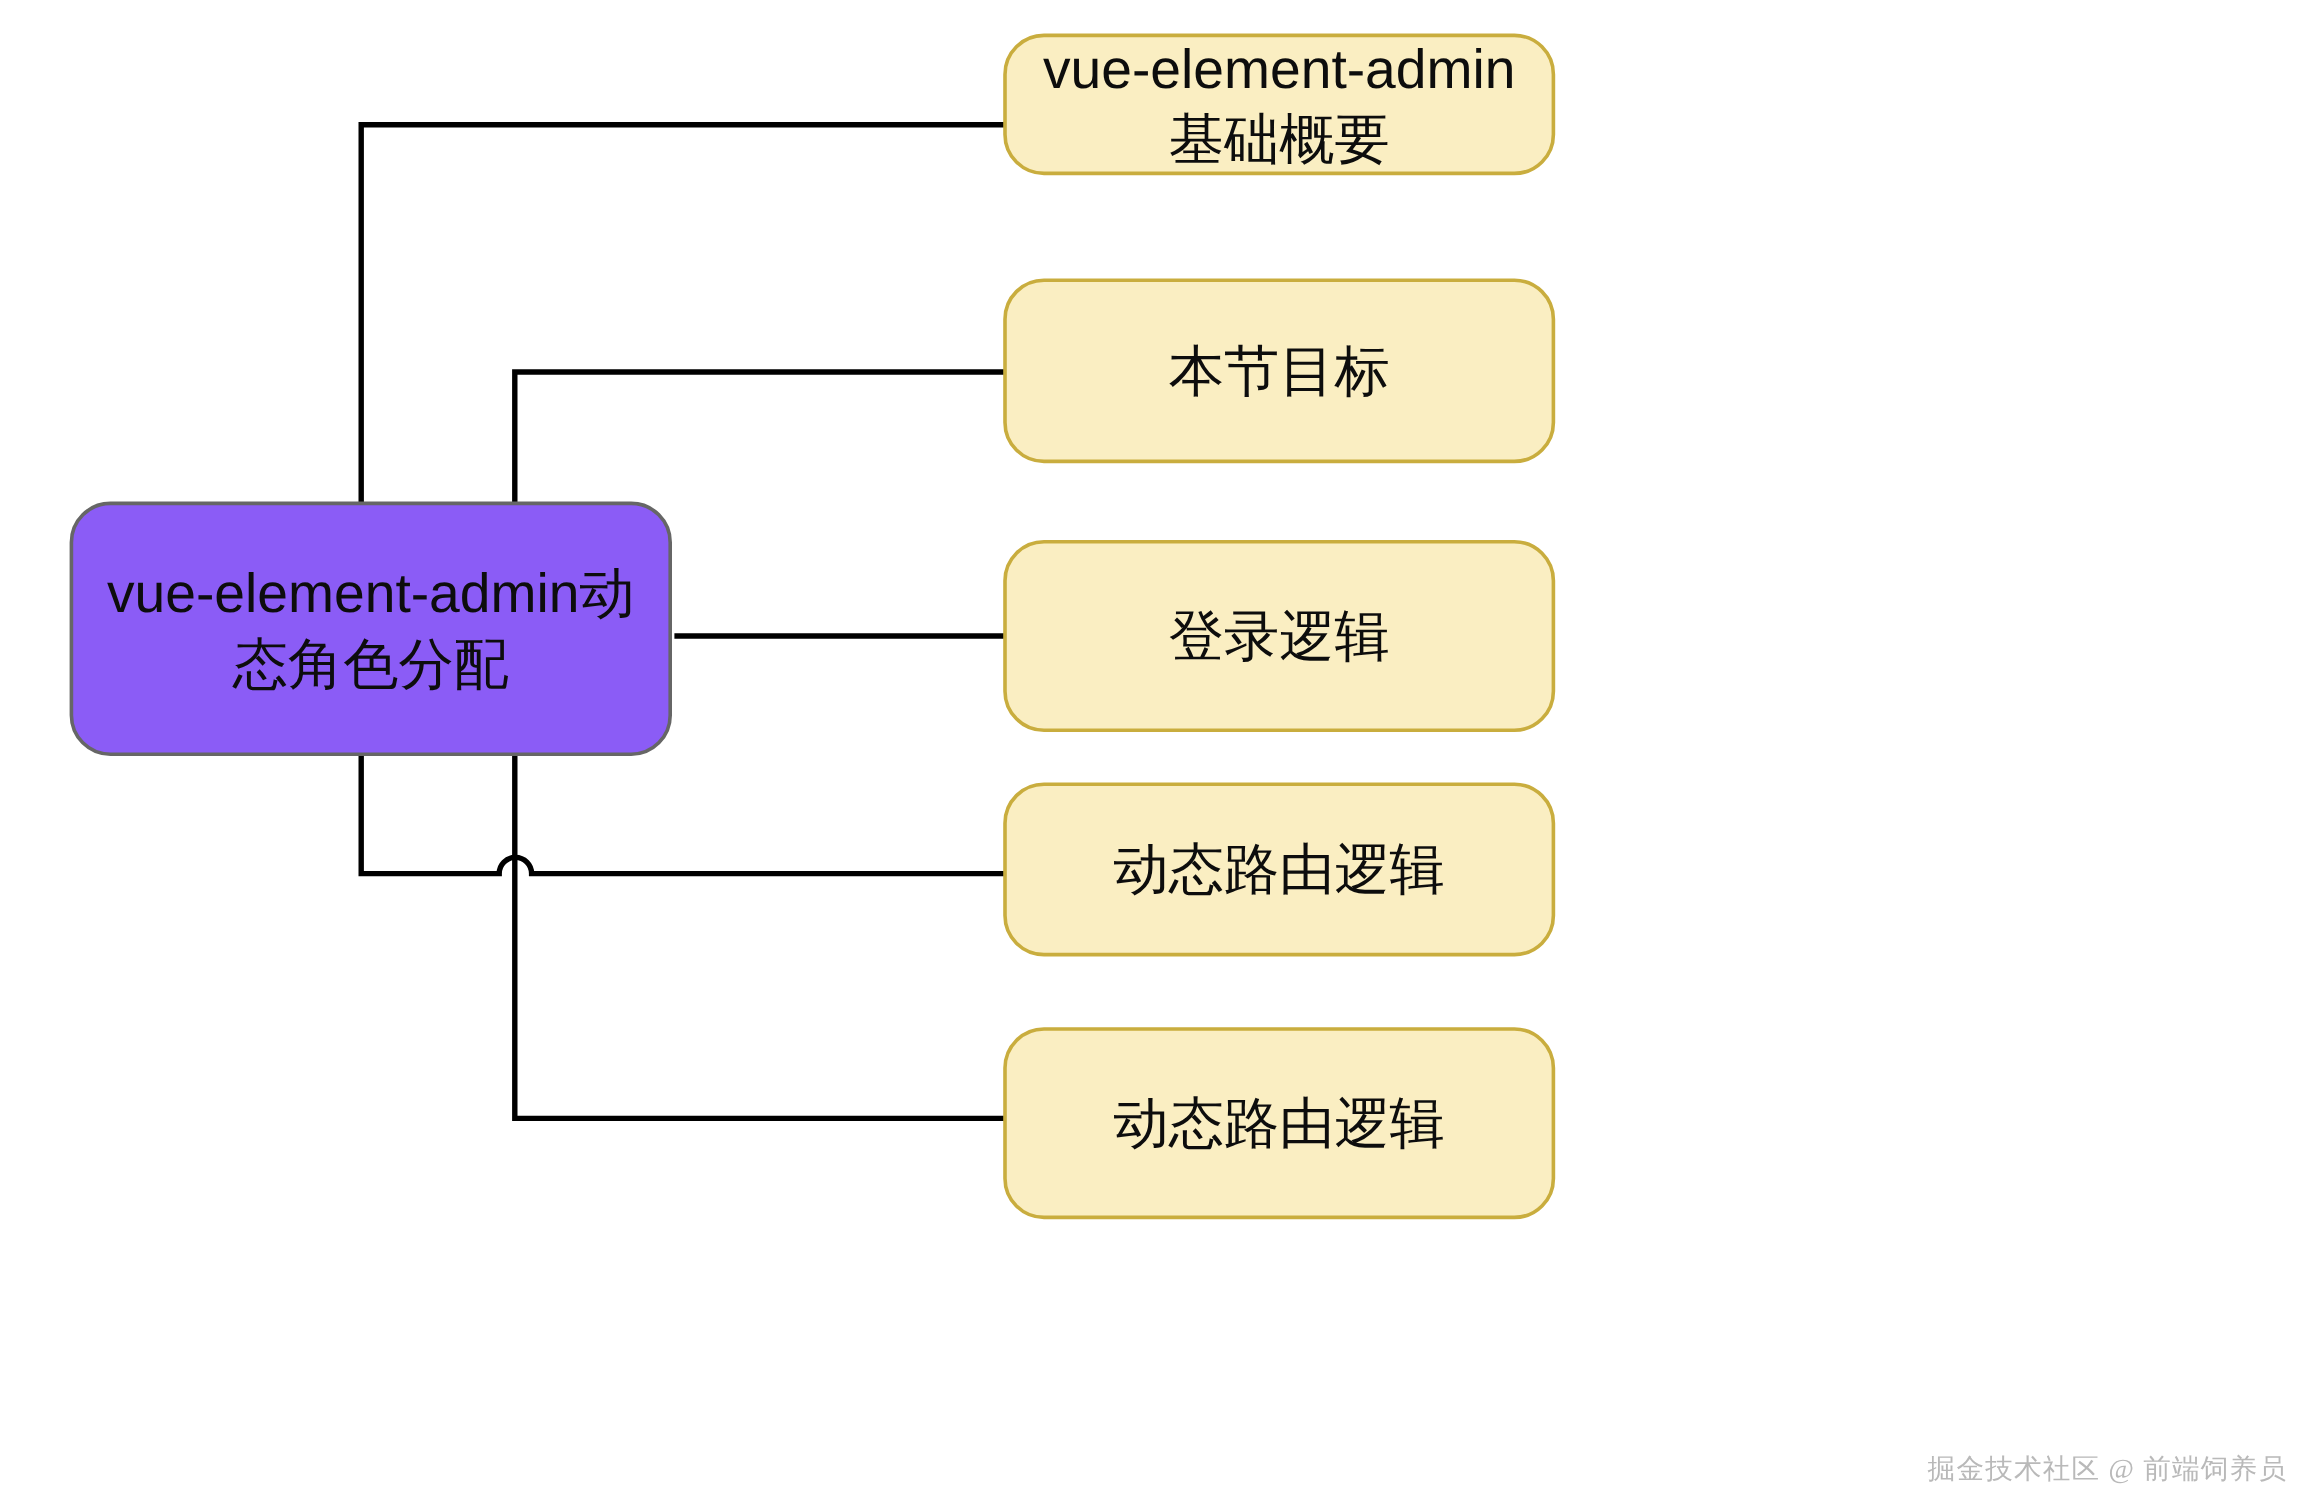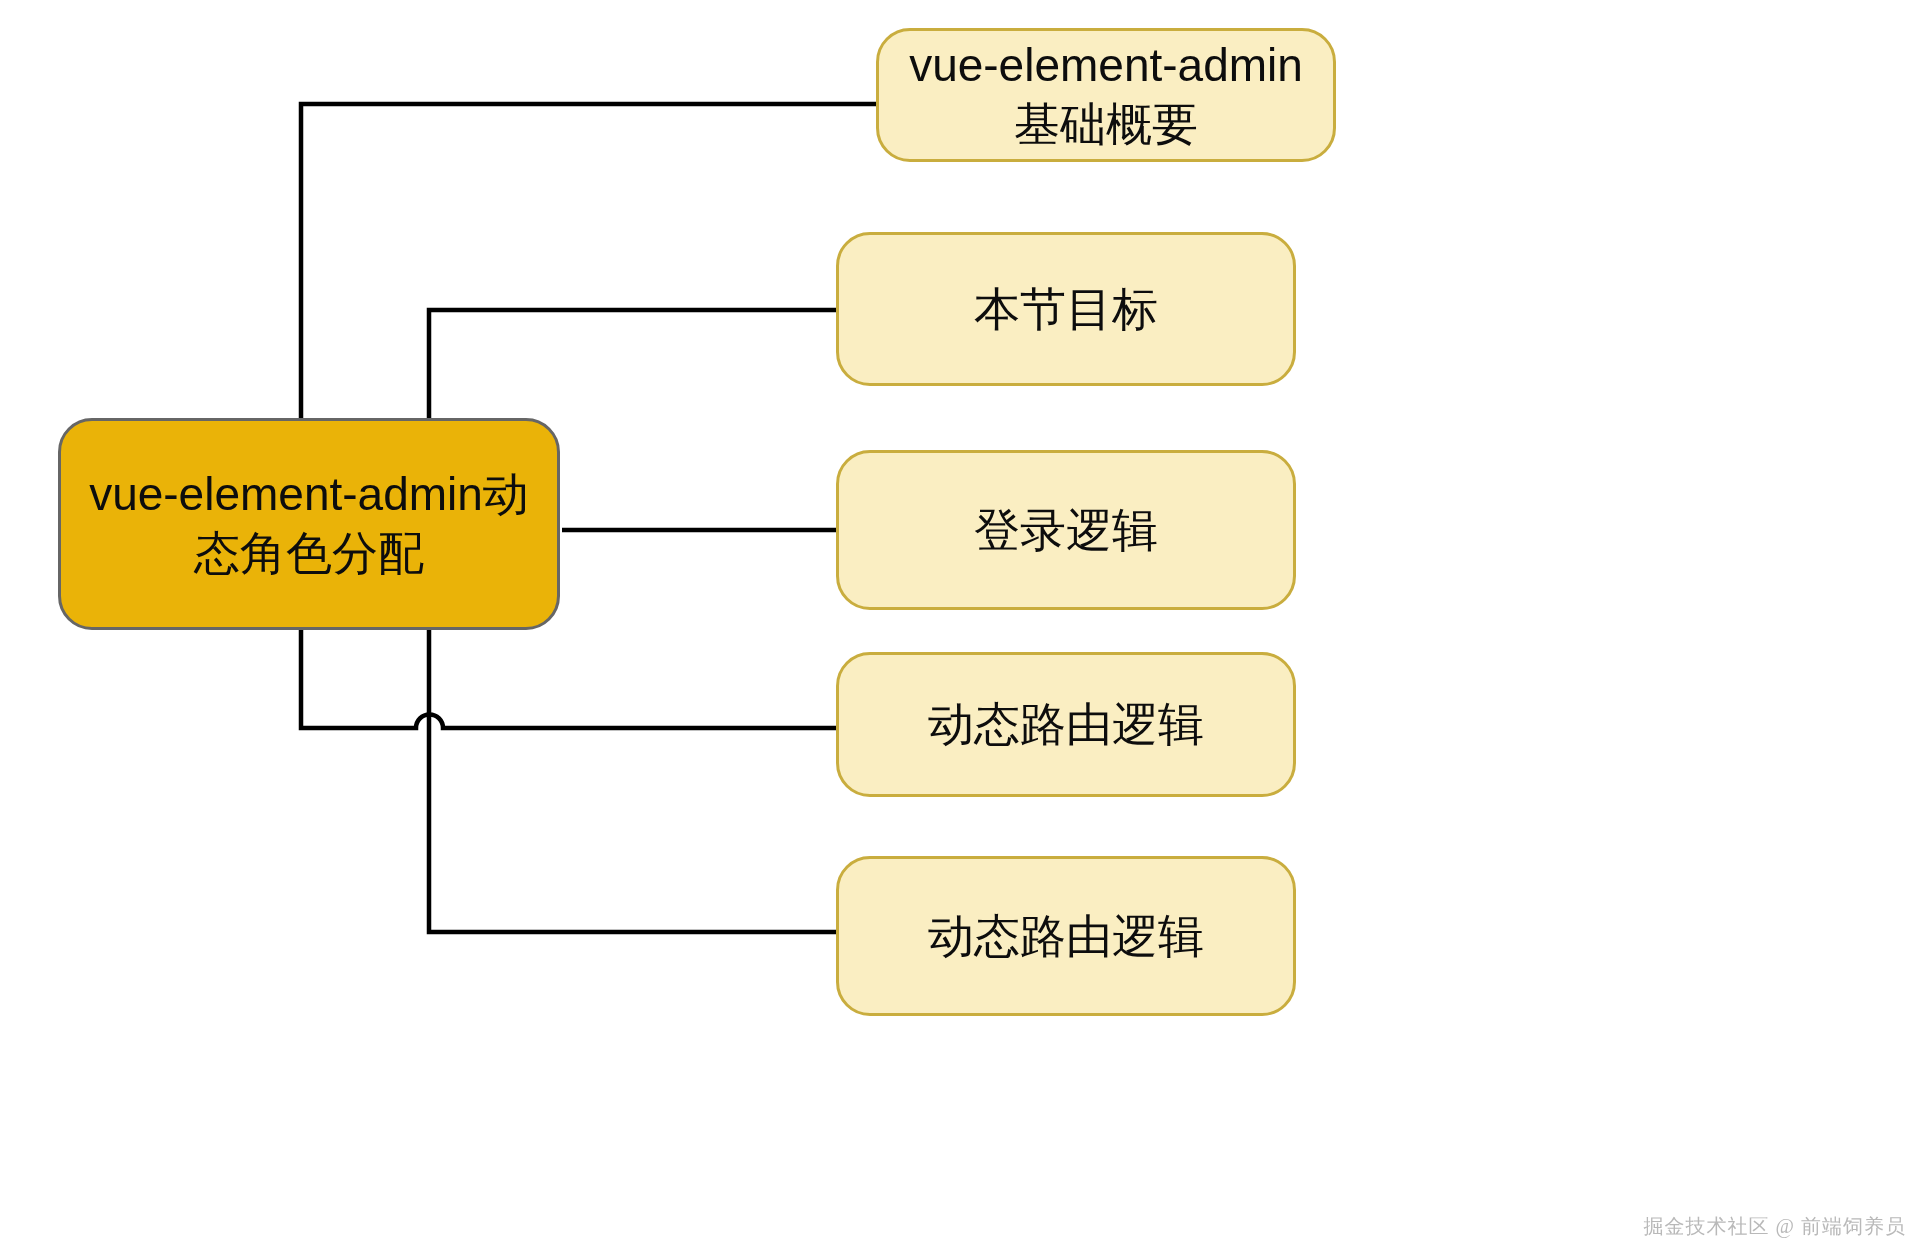--- a/index.html
+++ b/index.html
@@ -36,48 +36,48 @@
     color: #0d0d0d;
     line-height: 1.28;
     word-break: break-word;
     padding: 6px 18px;
   }
   .node-root {
     left: 58px;
     top: 418px;
     width: 502px;
     height: 212px;
-    background: #eab308;
+    background: #8b5cf6;
     border: 3px solid #666666;
     border-radius: 34px;
     font-size: 46px;
   }
   .node-leaf {
     width: 460px;
     height: 158px;
     background: #faeec2;
     border: 3px solid #c9ad3e;
     border-radius: 34px;
     font-size: 46px;
     left: 836px;
   }
-  .leaf-0 { top: 28px;   height: 134px; margin-left: 40px; }
+  .leaf-0 { top: 28px;   height: 118px; }
   .leaf-1 { top: 232px;  height: 154px; }
   .leaf-2 { top: 450px;  height: 160px; }
   .leaf-3 { top: 652px;  height: 145px; }
   .leaf-4 { top: 856px;  height: 160px; }
   .node-text {
     display: block;
     width: 100%;
   }
   .watermark {
     position: absolute;
     right: 14px;
     bottom: 14px;
-    font-size: 20px;
+    font-size: 23px;
     color: #b9b9b9;
     letter-spacing: 1px;
     white-space: nowrap;
     font-family: "Liberation Serif", "DejaVu Serif", serif;
   }
 </style>
 </head>
 <body>
 
 <div id="canvas">

